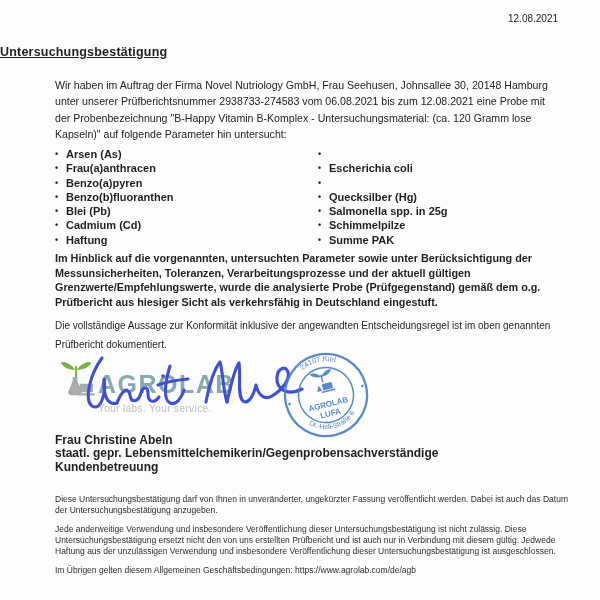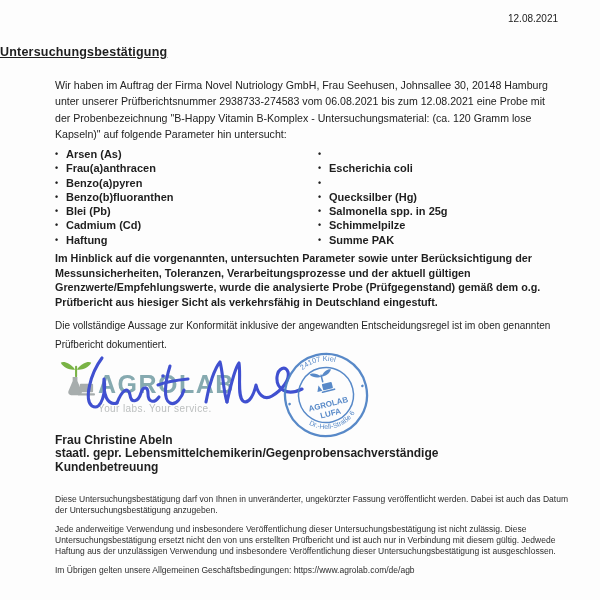--- a/index.html
+++ b/index.html
@@ -201,18 +201,18 @@
   <div class="signatory">
     <div>Frau Christine Abeln</div>
     <div>staatl. gepr. Lebensmittelchemikerin/Gegenprobensachverständige</div>
     <div>Kundenbetreuung</div>
   </div>
 
   <div class="footer">
     <p>Diese Untersuchungsbestätigung darf von Ihnen in unveränderter, ungekürzter Fassung veröffentlicht werden. Dabei ist auch das Datum der Untersuchungsbestätigung anzugeben.</p>
     <p>Jede anderweitige Verwendung und insbesondere Veröffentlichung dieser Untersuchungsbestätigung ist nicht zulässig. Diese Untersuchungsbestätigung ersetzt nicht den von uns erstellten Prüfbericht und ist auch nur in Verbindung mit diesem gültig. Jedwede Haftung aus der unzulässigen Verwendung und insbesondere Veröffentlichung dieser Untersuchungsbestätigung ist ausgeschlossen.</p>
     <p>
-      <span>Im Übrigen gelten unsere Allgemeinen Geschäftsbedingungen:</span>
+      <span>Im Übrigen gelten diesem Allgemeinen Geschäftsbedingungen:</span>
       <span>https://www.agrolab.com/de/agb</span>
     </p>
   </div>
 
 </div>
 
 </body></html>

